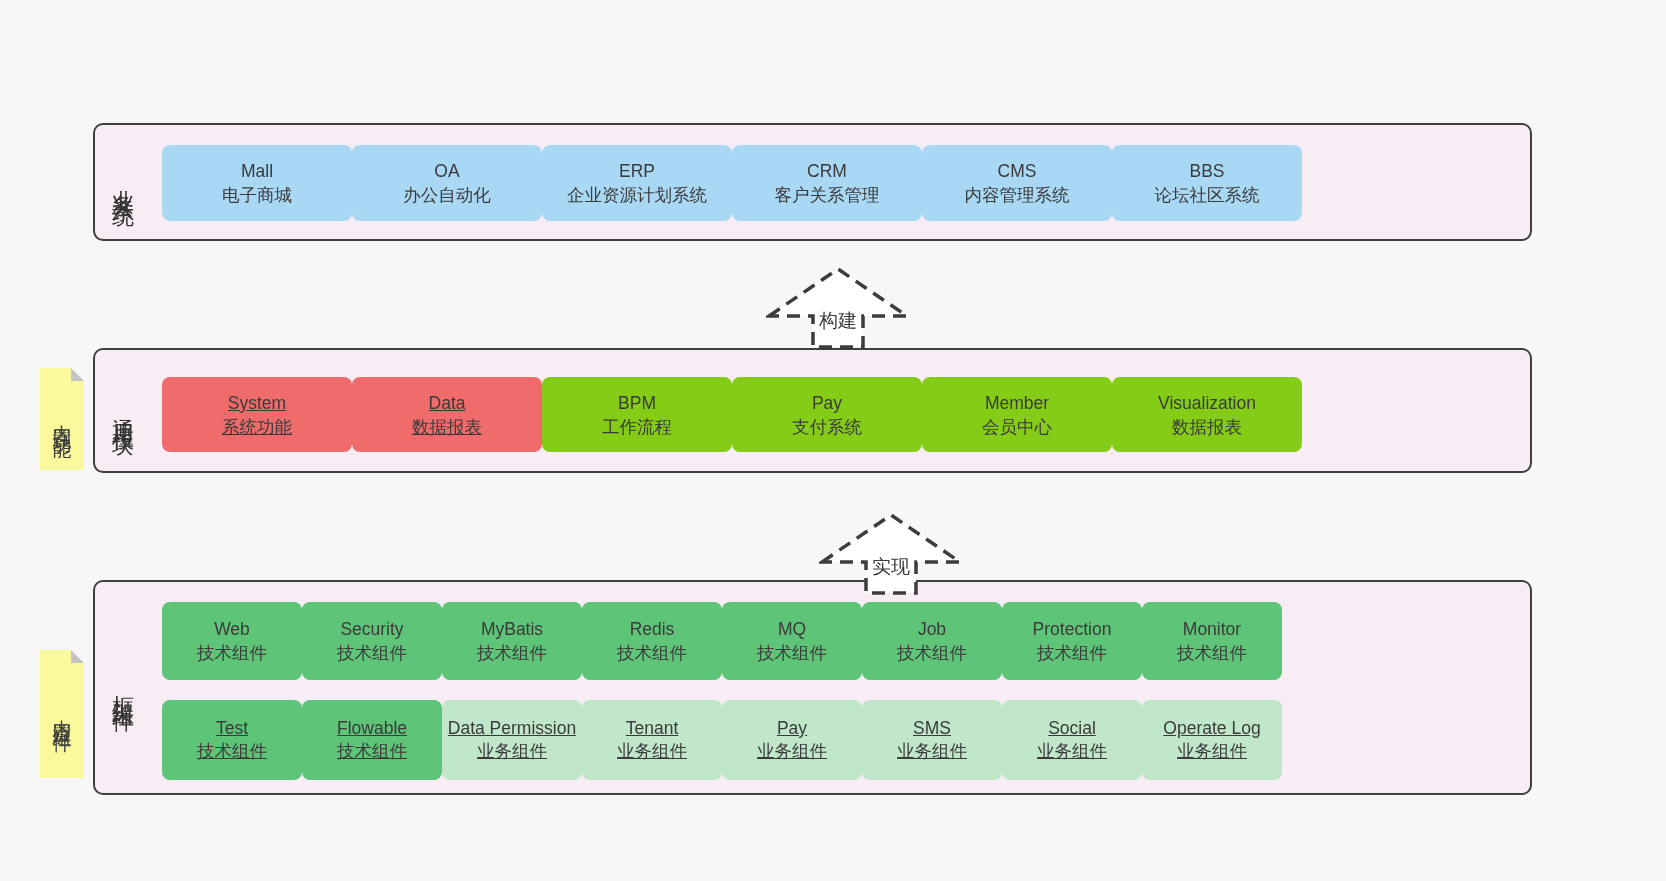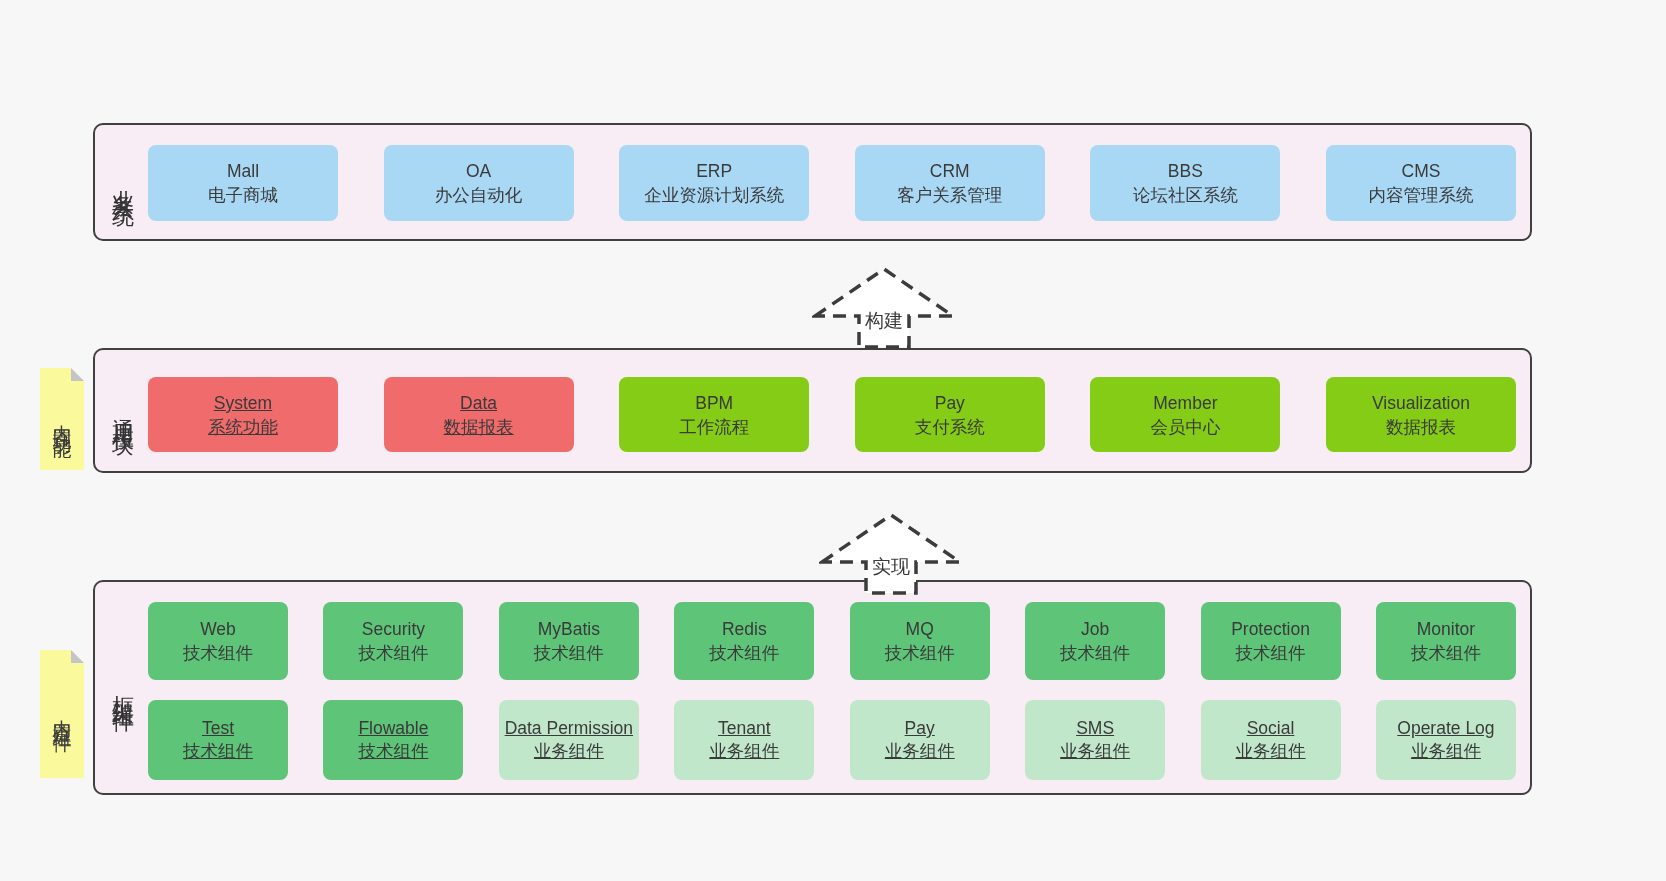--- a/index.html
+++ b/index.html
@@ -36,24 +36,24 @@
     text-orientation: upright;
     font-size: 22px;
     letter-spacing: 5px;
     color: #333;
     white-space: nowrap;
   }
 
   
   .box-row {
     position: absolute;
-    left: 53px;
+    left: 67px;
     right: 14px;
     display: flex;
-    justify-content: space-between;
+    justify-content: flex-start;
   }
   #layer1 .box-row { top: 20px; }
   #layer2 .box-row { top: 27px; }
   #layer3 .row1 { top: 20px; }
   #layer3 .row2 { top: 118px; }
 
   .box {
     border-radius: 8px;
     display: flex;
     flex-direction: column;
@@ -100,21 +100,21 @@
     writing-mode: vertical-lr;
     text-orientation: upright;
     font-size: 19px;
     letter-spacing: 5px;
     color: #3a3a3a;
     white-space: nowrap;
   }
 
   
   .arrow { position: absolute; width: 144px; height: 84px; z-index: 3; }
-  #arrow1 { left: 812px; top: 266px; }
+  #arrow1 { left: 766px; top: 266px; }
   #arrow2 { left: 819px; top: 512px; }
   .arrow svg { display: block; }
   .arrow-label {
     position: absolute;
     left: 50%;
     top: 55px;
     transform: translate(-50%, -50%);
     background: #ffffff;
     padding: 1px 3px;
     font-size: 19px;
@@ -140,26 +140,26 @@
       </div>
       <div class="box wide blue">
         <span>ERP</span>
         <span>企业资源计划系统</span>
       </div>
       <div class="box wide blue">
         <span>CRM</span>
         <span>客户关系管理</span>
       </div>
       <div class="box wide blue">
+        <span>CMS</span>
+        <span>内容管理系统</span>
+      </div>
+      <div class="box wide blue">
         <span>BBS</span>
         <span>论坛社区系统</span>
-      </div>
-      <div class="box wide blue">
-        <span>CMS</span>
-        <span>内容管理系统</span>
       </div>
     </div>
   </div>
 
   <div class="arrow" id="arrow1">
     <svg width="144" height="84" viewBox="0 0 144 84">
       <path d="M 3 50 L 72 3 L 141 50 L 97 50 L 97 81 L 47 81 L 47 50 Z" fill="#ffffff" stroke="#3c3c3c" stroke-width="3.5" stroke-dasharray="13 8" stroke-linejoin="miter"></path>
     </svg>
     <div class="arrow-label">构建</div>
   </div>

